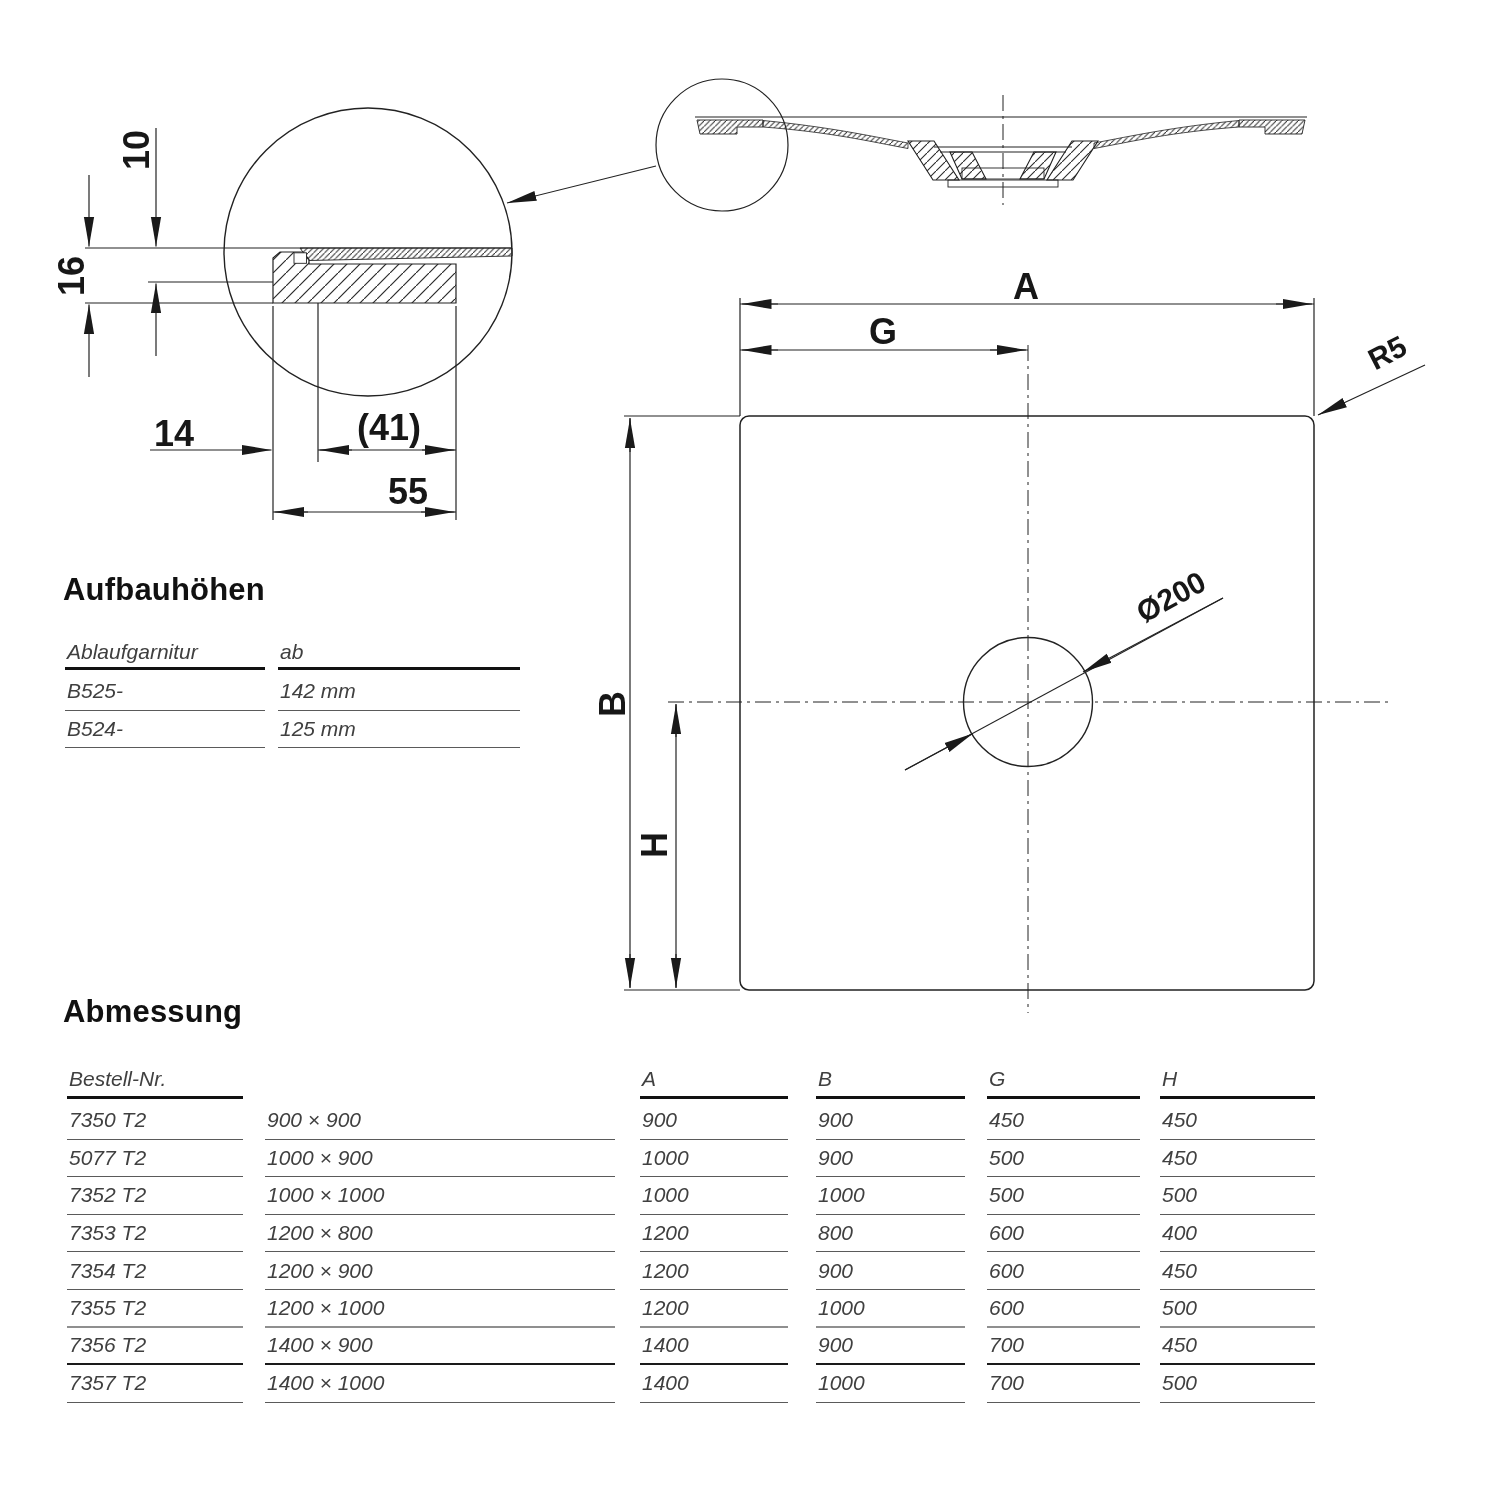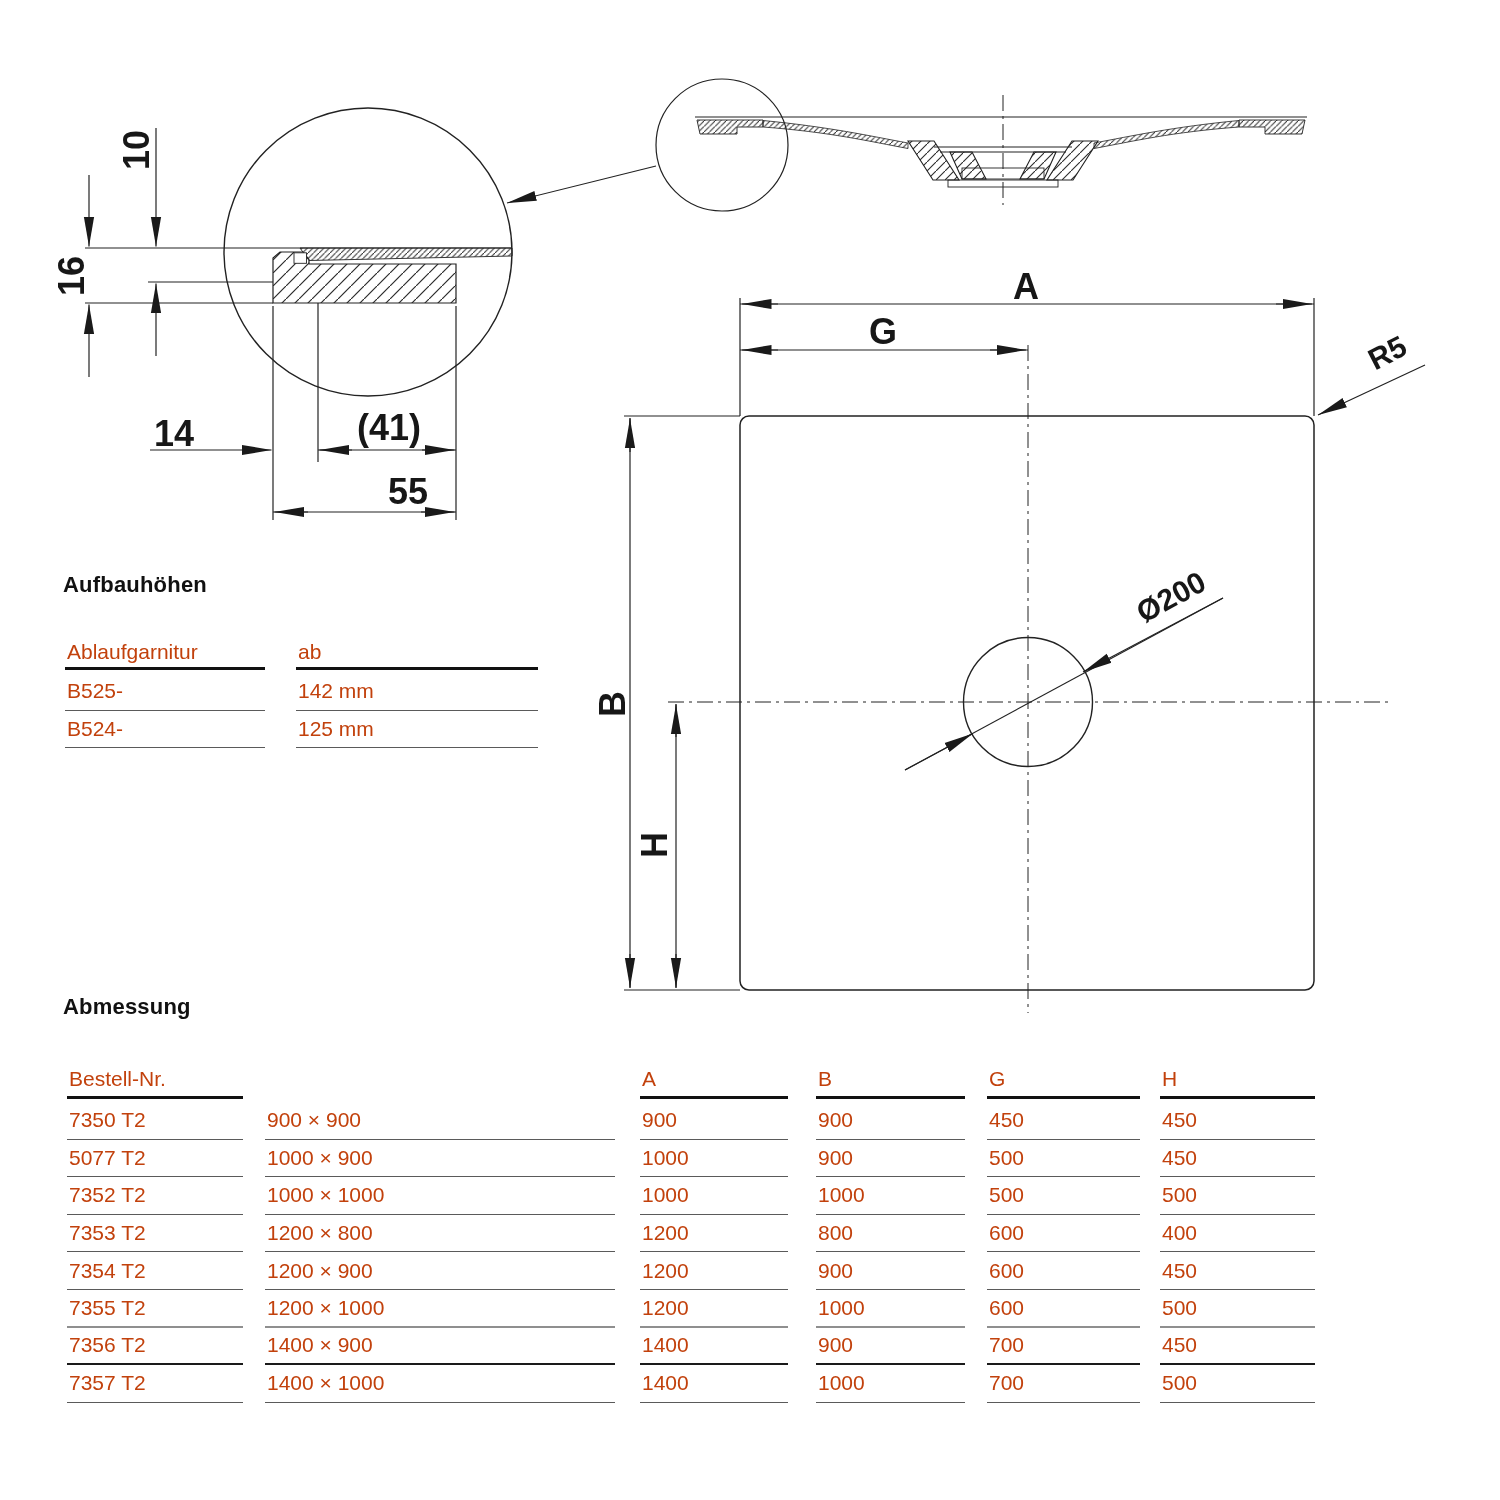--- a/index.html
+++ b/index.html
@@ -1,24 +1,24 @@
 <!DOCTYPE html>
 <html><head>
 <meta charset="utf-8">
 <style>
   html,body{margin:0;padding:0;background:#fff;}
   #page{position:relative;width:1500px;height:1500px;background:#ffffff;
         font-family:"Liberation Sans", sans-serif;color:#1b1b1b;overflow:hidden;}
   #art{position:absolute;left:0;top:0;}
-  .title{position:absolute;left:63px;font-size:22px;font-weight:600;letter-spacing:.2px;color:#111;}
+  .title{position:absolute;left:63px;font-size:31px;font-weight:600;letter-spacing:.2px;color:#111;}
   .trow{position:absolute;left:0;width:1500px;}
   .cell{position:absolute;top:0;height:100%;display:flex;align-items:center;
-        font-size:21px;color:#c2410c;padding-left:2px;box-sizing:border-box;}
+        font-size:21px;color:#404040;padding-left:2px;box-sizing:border-box;font-style:italic;}
   
-  .a1{left:65px;width:200px;} .a2{left:296px;width:242px;}
+  .a1{left:65px;width:200px;} .a2{left:278px;width:242px;}
   
   .c1{left:67px;width:176px;} .c2{left:265px;width:350px;} .c3{left:640px;width:148px;}
   .c4{left:816px;width:149px;} .c5{left:987px;width:153px;} .c6{left:1160px;width:155px;}
   .hdr .cell{border-bottom:3px solid #111;}
   .r .cell{border-bottom:1px solid #5a5a5a;}
   .r.rule-gray .cell{border-bottom:2px solid #8f8f8f;}
   .r.rule-dark .cell{border-bottom:2px solid #1a1a1a;}
   text{font-family:"Liberation Sans", sans-serif;fill:#171717;}
   .dim{font-size:36px;font-weight:600;}
   .dims{font-size:30px;font-weight:600;}

